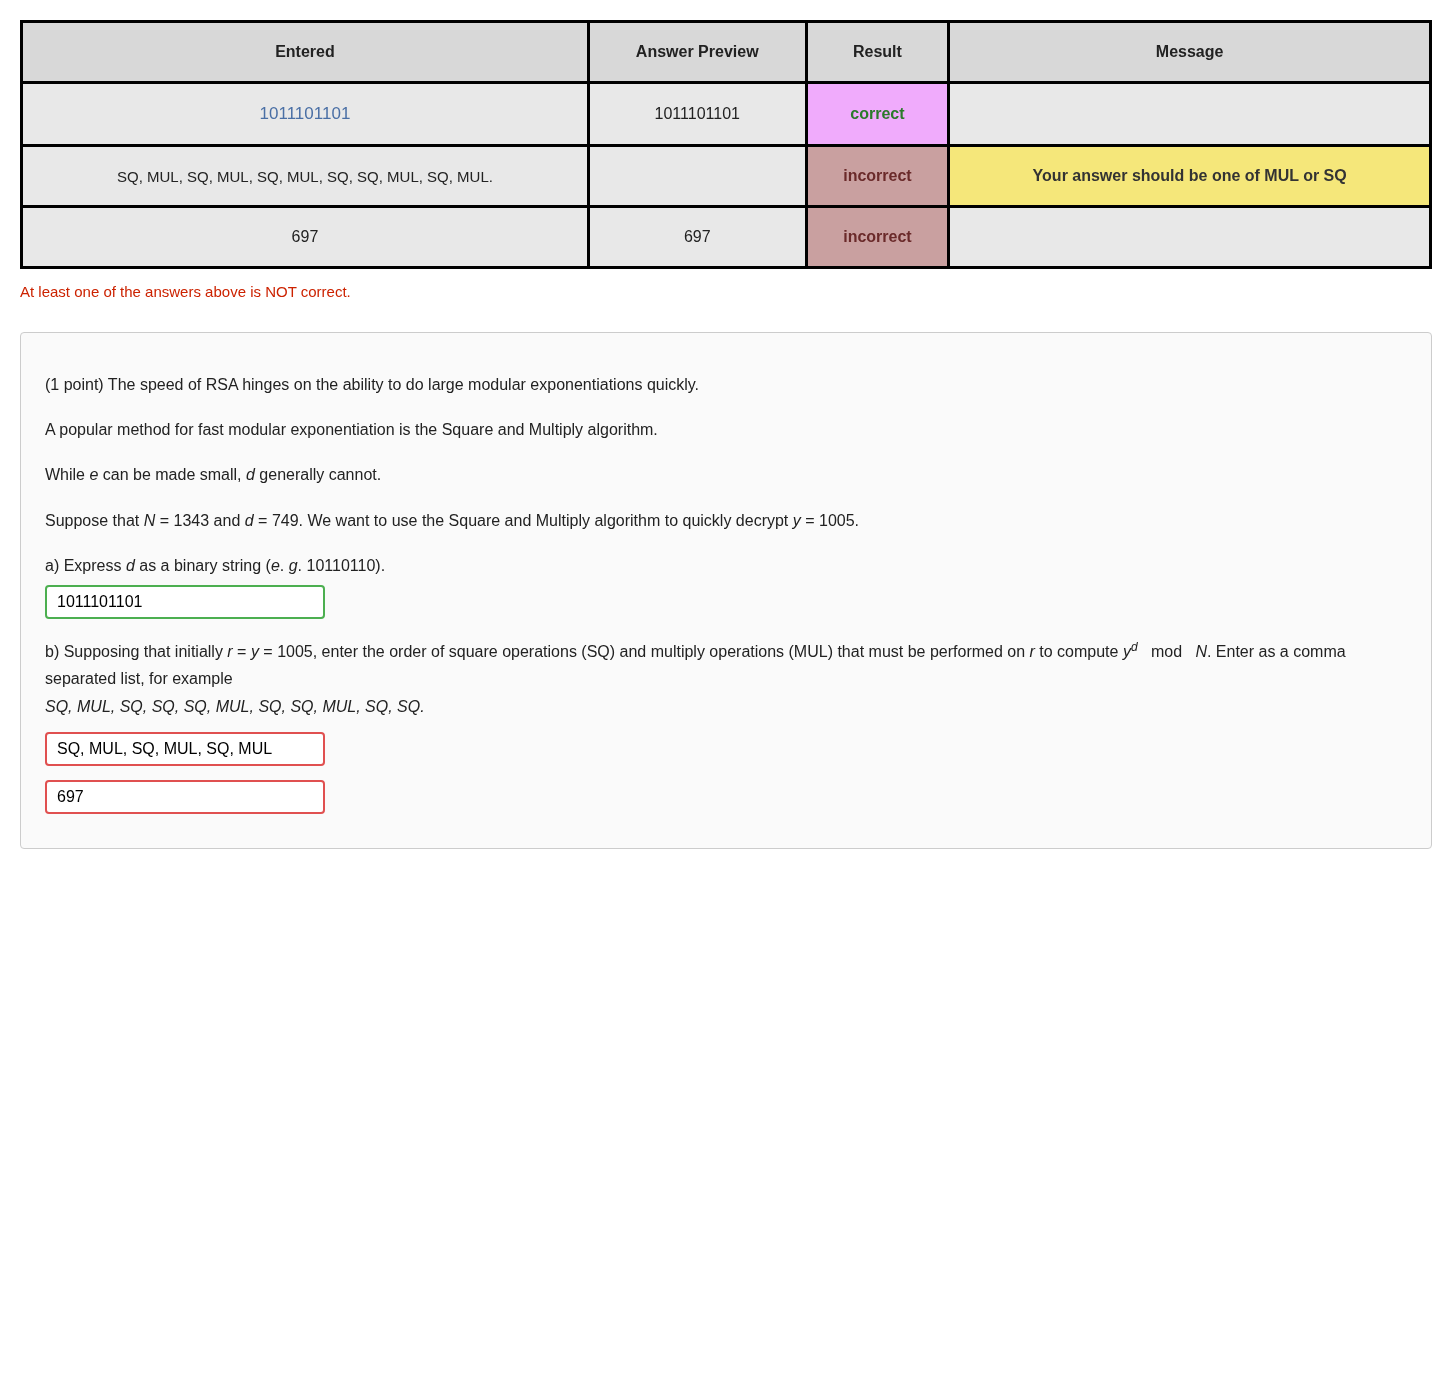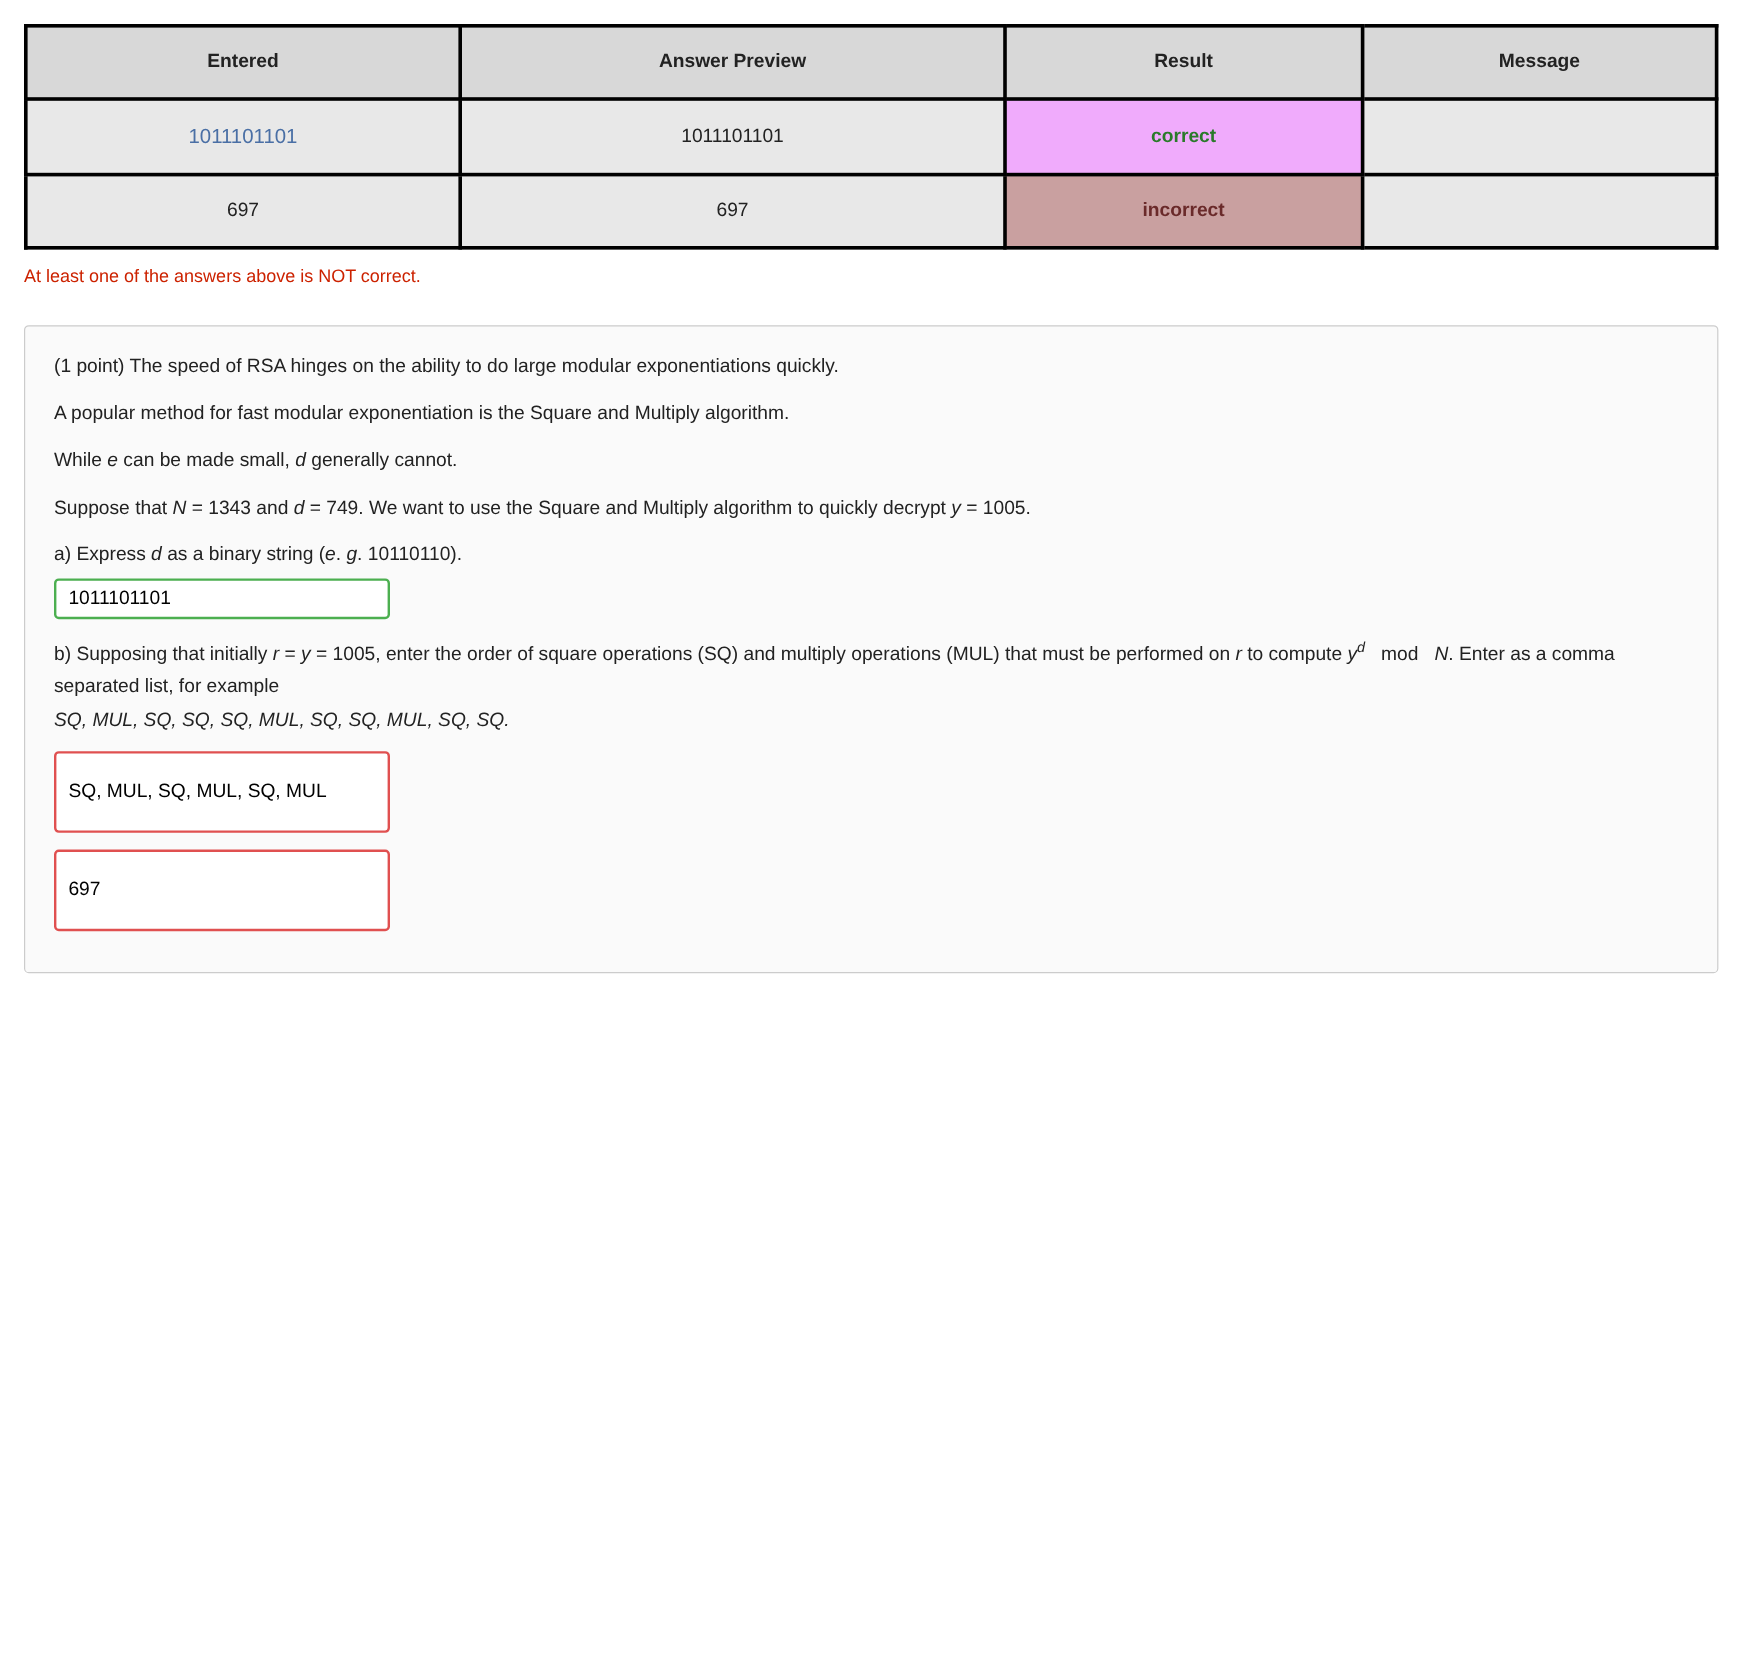--- a/index.html
+++ b/index.html
@@ -62,41 +62,42 @@
     
     .question-box {
       border: 1px solid #ccc;
       border-radius: 4px;
       padding: 20px 24px;
       background: #fafafa;
       line-height: 1.7;
     }
     .question-box p {
       margin-bottom: 12px;
+      margin-top: 18px;
     }
     .question-box .part-label {
       font-weight: normal;
       margin-bottom: 6px;
     }
 
     
     .input-correct {
       border: 2px solid #4caf50;
       border-radius: 4px;
       padding: 6px 10px;
       font-size: 16px;
       width: 280px;
       display: block;
       margin-bottom: 14px;
       outline: none;
     }
     .input-incorrect {
       border: 2px solid #e05050;
       border-radius: 4px;
-      padding: 23px 10px;
+      padding: 6px 10px;
       font-size: 16px;
       width: 280px;
       display: block;
       margin-bottom: 14px;
       outline: none;
     }
 
     
     .math { font-style: italic; }
 
@@ -116,20 +117,26 @@
   </thead>
   <tbody>
 
     <tr>
       <td class="entered-cell">1011101101</td>
       <td>1011101101</td>
       <td class="correct-cell">correct</td>
       <td></td>
     </tr>
 
+    <tr>
+      <td class="entered-text">SQ, MUL, SQ, MUL, SQ, MUL, SQ, SQ, MUL, SQ, MUL.</td>
+      <td></td>
+      <td class="incorrect-cell">incorrect</td>
+      <td class="message-cell-yellow">Your answer should be one of MUL or SQ</td>
+    </tr>
 
     <tr>
       <td>697</td>
       <td>697</td>
       <td class="incorrect-cell">incorrect</td>
       <td></td>
     </tr>
   </tbody>
 </table>
 

